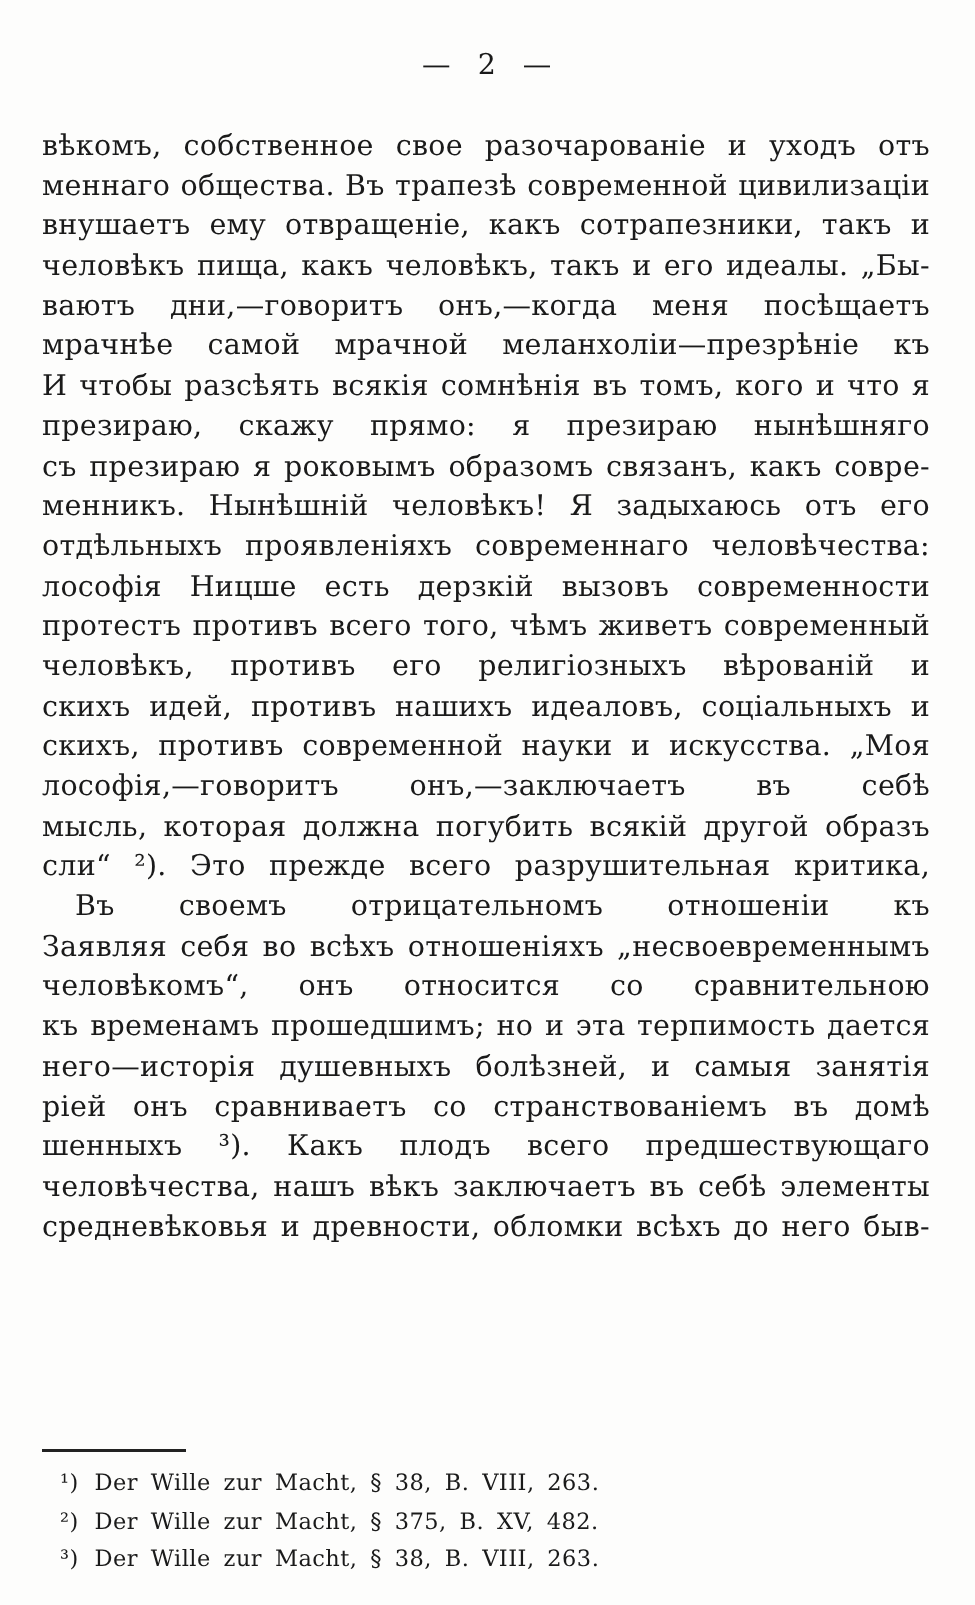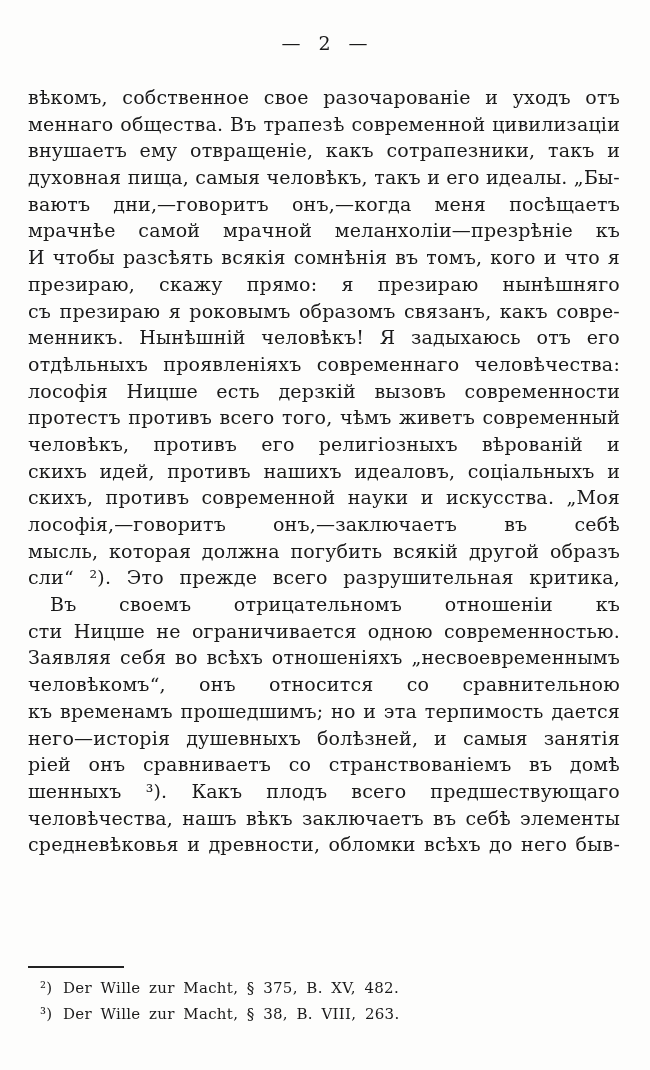--- a/index.html
+++ b/index.html
@@ -75,47 +75,47 @@
 </head>
 <body>
 
 <div class="page">
   <div class="page-number">— 2 —</div>
 
   <div class="body-text">
       <div class="line jline">вѣкомъ, собственное свое разочарованіе и уходъ отъ совре-</div>
       <div class="line jline">меннаго общества. Въ трапезѣ современной цивилизаціи все</div>
       <div class="line jline">внушаетъ ему отвращеніе, какъ сотрапезники, такъ и ихъ</div>
-      <div class="line jline">духовная пища, самыя человѣкъ, такъ и его идеалы. „Бы-</div>
+      <div class="line jline">человѣкъ пища, какъ человѣкъ, такъ и его идеалы. „Бы-</div>
       <div class="line jline">ваютъ дни,—говоритъ онъ,—когда меня посѣщаетъ чувство,</div>
       <div class="line jline">мрачнѣе самой мрачной меланхоліи—презрѣніе къ человѣку</div>
       <div class="line jline">И чтобы разсѣять всякія сомнѣнія въ томъ, кого и что я</div>
       <div class="line jline">презираю, скажу прямо: я презираю нынѣшняго человѣка,</div>
       <div class="line jline">съ презираю я роковымъ образомъ связанъ, какъ совре-</div>
       <div class="line jline">менникъ. Нынѣшній человѣкъ! Я задыхаюсь отъ его нечис-</div>
       <div class="line jline">отдѣльныхъ проявленіяхъ современнаго человѣчества: фи-</div>
       <div class="line jline">лософія Ницше есть дерзкій вызовъ современности вообще,</div>
       <div class="line jline">протестъ противъ всего того, чѣмъ живетъ современный</div>
       <div class="line jline">человѣкъ, противъ его религіозныхъ вѣрованій и философ-</div>
       <div class="line jline">скихъ идей, противъ нашихъ идеаловъ, соціальныхъ и этиче-</div>
       <div class="line jline">скихъ, противъ современной науки и искусства. „Моя фи-</div>
       <div class="line jline">лософія,—говоритъ онъ,—заключаетъ въ себѣ побѣдоносную</div>
       <div class="line jline">мысль, которая должна погубить всякій другой образъ мы-</div>
       <div class="line jline">сли“ ²). Это прежде всего разрушительная критика, кото-</div>
       <div class="line indent jline">Въ своемъ отрицательномъ отношеніи къ дѣйствительно-</div>
-      <div class="line jline">сти Ницше не ограничивается одною современностью.</div>
       <div class="line jline">Заявляя себя во всѣхъ отношеніяхъ „несвоевременнымъ</div>
       <div class="line jline">человѣкомъ“, онъ относится со сравнительною терпимостью</div>
       <div class="line jline">къ временамъ прошедшимъ; но и эта терпимость дается</div>
       <div class="line jline">него—исторія душевныхъ болѣзней, и самыя занятія исто-</div>
       <div class="line jline">ріей онъ сравниваетъ со странствованіемъ въ домѣ умали-</div>
       <div class="line jline">шенныхъ ³). Какъ плодъ всего предшествующаго развитія</div>
       <div class="line jline">человѣчества, нашъ вѣкъ заключаетъ въ себѣ элементы</div>
       <div class="line jline">средневѣковья и древности, обломки всѣхъ до него быв-</div>
     </div>
 
   <div class="footnote-separator"></div>
 
   <div class="footnotes">
+      <div class="footnote"><span class="fn-marker">¹)</span><span> Der Wille zur Macht, § 38, B. VIII, 263.</span></div>
       <div class="footnote"><span class="fn-marker">²)</span><span> Der Wille zur Macht, § 375, B. XV, 482.</span></div>
       <div class="footnote"><span class="fn-marker">³)</span><span> Der Wille zur Macht, § 38, B. VIII, 263.</span></div>
     </div>
 </div>
 
 </body></html>

